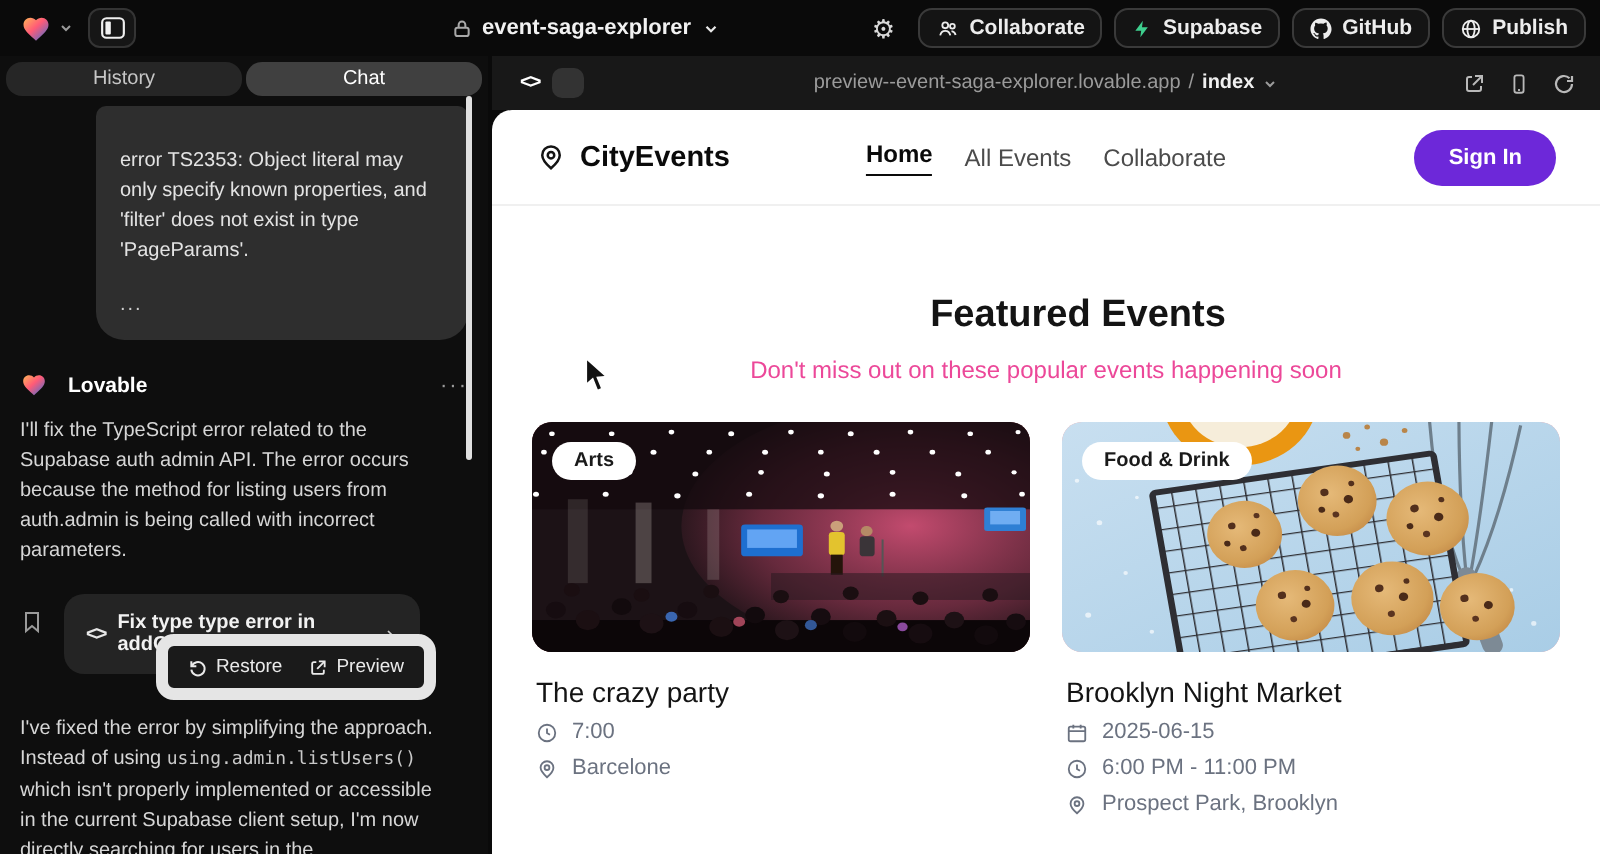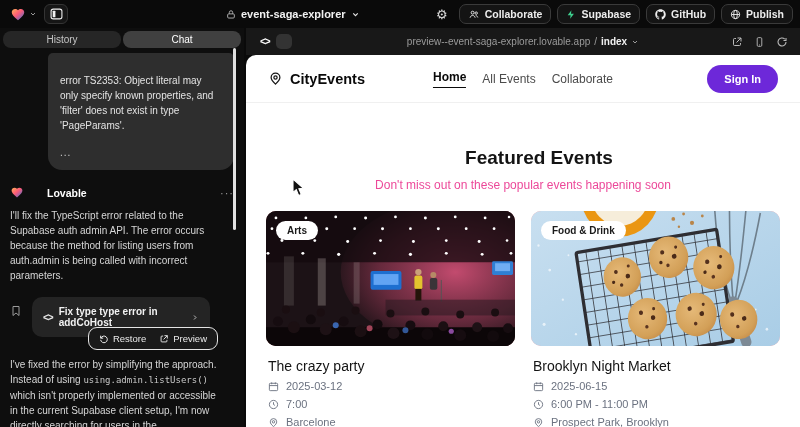--- a/index.html
+++ b/index.html
@@ -20,33 +20,33 @@
   
   .sidebar { position:absolute; top:28px; left:0; width:244px; bottom:0; background:#0e0e0e; overflow:hidden; }
   .tabs { display:flex; gap:2px; padding:3px; }
   .tab { flex:1; height:17px; border-radius:8px; display:flex; align-items:center; justify-content:center; font-size:10px; cursor:pointer; }
   .tab-active { background:#404040; color:#ffffff; }
   .tab-inactive { background:#262626; color:#c6c6c6; }
   .chat { padding:0 10px; font-size:10px; position:relative; }
   .user-bubble { margin-left:38px; background:#2e2e2e; border-radius:5px 5px 14px 14px; padding:20px 12px 10px 12px; color:#e3e3e3; line-height:15px; margin-top:2px; }
   .ub-ellipsis { margin-top:12px; color:#cfcfcf; letter-spacing:1px; }
   .scroll-thumb { position:absolute; right:8px; top:20px; width:3px; height:182px; background:#e0e0e0; border-radius:3px; }
-  .assistant-header { display:flex; align-items:center; gap:23px; margin-top:16px; }
+  .assistant-header { display:flex; align-items:center; gap:10px; margin-top:16px; }
   .assistant-name { font-size:10.5px; color:#ffffff; font-weight:700; }
   .menu-dots { margin-left:auto; color:#9a9a9a; letter-spacing:1px; font-size:11px; cursor:pointer; }
   .msg { margin-top:9px; color:#d6d6d6; line-height:15px; padding-right:12px; }
   .inline-code { font-family:"DejaVu Sans Mono",monospace; font-size:9px; color:#c9c9c9; }
   .fix-row { display:flex; margin-top:14px; position:relative; }
   .bookmark-wrap { flex:0 0 22px; padding-top:7px; color:#9a9a9a; }
   .fix-card { background:#242424; border-radius:10px; padding:9px 11px; width:178px; cursor:pointer; }
   .fix-title-row { display:flex; align-items:center; gap:6px; color:#f2f2f2; font-weight:600; }
   .fix-title { flex:1; }
   .code-glyph { font-weight:700; color:#e8e8e8; letter-spacing:-1px; }
   .view-code { color:#a0a0a0; margin-top:6px; margin-left:18px; cursor:pointer; }
-  .float-toolbar { position:absolute; right:16px; bottom:-13px; background:#1a1a1a; border:1px solid #e5e5e5; border-radius:9px; display:flex; align-items:flex-start; gap:13px; padding:5px 10px; font-size:9.5px; color:#eaeaea; z-index:5; }
+  .float-toolbar { position:absolute; right:16px; bottom:-13px; background:#1a1a1a; border:6px solid #e5e5e5; border-radius:9px; display:flex; align-items:flex-start; gap:13px; padding:5px 10px; font-size:9.5px; color:#eaeaea; z-index:5; }
   .ft-btn { display:flex; align-items:center; gap:4px; cursor:pointer; }
   .result { margin-top:20px; }
 
   
   .preview-toolbar { position:absolute; left:246px; right:0; top:28px; height:27px; background:#181818; display:flex; align-items:center; }
   .code-toggle { margin-left:8px; display:flex; align-items:center; gap:3px; padding:2px 3px; border-radius:7px; z-index:2; cursor:pointer; }
   .code-toggle .seg1 { color:#fff; font-size:10px; font-weight:700; letter-spacing:-1px; padding:0 3px; }
   .code-toggle .seg2 { width:16px; height:15px; background:#333333; border-radius:5px; }
   .urlbar { position:absolute; left:0; right:0; top:0; height:27px; display:flex; align-items:center; justify-content:center; gap:4px; font-size:10px; color:#9b9b9b; }
   .url-page { color:#f0f0f0; font-weight:600; }
@@ -59,21 +59,21 @@
   .brand { display:flex; align-items:center; gap:7px; font-weight:700; font-size:14.5px; color:#0a0a0a; cursor:pointer; }
   .site-nav { position:absolute; left:50%; transform:translateX(-50%); display:flex; gap:16px; font-size:12px; color:#4b4b4b; align-items:center; }
   .nav-item { cursor:pointer; }
   .nav-item-active { color:#0a0a0a; font-weight:600; border-bottom:1.5px solid #0a0a0a; padding-bottom:3px; }
   .signin { margin-left:auto; background:#6d28d9; color:#ffffff; font-size:11px; font-weight:700; border-radius:999px; padding:8px 17px; border:none; cursor:pointer; }
   .hero { text-align:center; margin-top:44px; }
   .hero-title { font-size:19px; font-weight:700; color:#141414;padding-left:32px; }
   .hero-sub { margin-top:9px; font-size:12px; color:#ec4899; }
   .cards { display:grid; grid-template-columns:1fr 1fr; gap:16px; padding:0 20px; margin-top:19px; }
   .card { cursor:pointer; }
-  .card-img { height:135px; border-radius:10px; overflow:hidden; position:relative; background:#fca5a5;text-decoration:underline; }
+  .card-img { height:115px; border-radius:10px; overflow:hidden; position:relative; background:#fca5a5;text-decoration:underline; }
   .card-img svg { width:100%; height:100%; }
   .badge { position:absolute; top:10px; left:10px; background:#ffffff; border-radius:999px; padding:4px 11px; font-size:10px; font-weight:700; color:#1a1a1a; }
   .card-title { font-size:14px; font-weight:400; margin-top:12px; color:#141414; padding-left:2px; }
   .meta { display:flex; align-items:center; gap:7px; font-size:11px; color:#6b7280; margin-top:6px; padding-left:2px; }
   .meta svg { flex:0 0 auto; }
 
   .cursor { position:absolute; left:292px; top:178px; z-index:60; pointer-events:none; }
 </style>
 </head>
 <body>
@@ -404,29 +404,20 @@
               <circle cx="243" cy="119" r="5" fill="#160c10"></circle>
             <circle cx="70" cy="116" r="3" fill="#3a66b0"></circle>
               <circle cx="104" cy="119" r="3" fill="#a04458"></circle>
               <circle cx="140" cy="121" r="3" fill="#3a66b0" opacity="0.85"></circle>
               <circle cx="186" cy="122" r="2.6" fill="#8a4a9e"></circle>
           </g>
         </svg>
         <span class="badge">Arts</span>
       </div>
       <div class="card-title">The crazy party</div>
-      <div class="meta">
-        <span>
-            <svg width="11" height="11" viewBox="0 0 24 24" fill="none" stroke="#6b7280" stroke-width="2">
-              <rect x="3" y="5" width="18" height="16" rx="2"></rect>
-              <path d="M3 10h18M8 3v4M16 3v4"></path>
-            </svg>
-          </span>
-        <span>2025-03-12</span>
-      </div>
       <div class="meta">
         <span>
             <svg width="11" height="11" viewBox="0 0 24 24" fill="none" stroke="#6b7280" stroke-width="2">
               <circle cx="12" cy="12" r="9"></circle>
               <path d="M12 7v5l3.2 2"></path>
             </svg>
           </span>
         <span>7:00</span>
       </div>
       <div class="meta">

